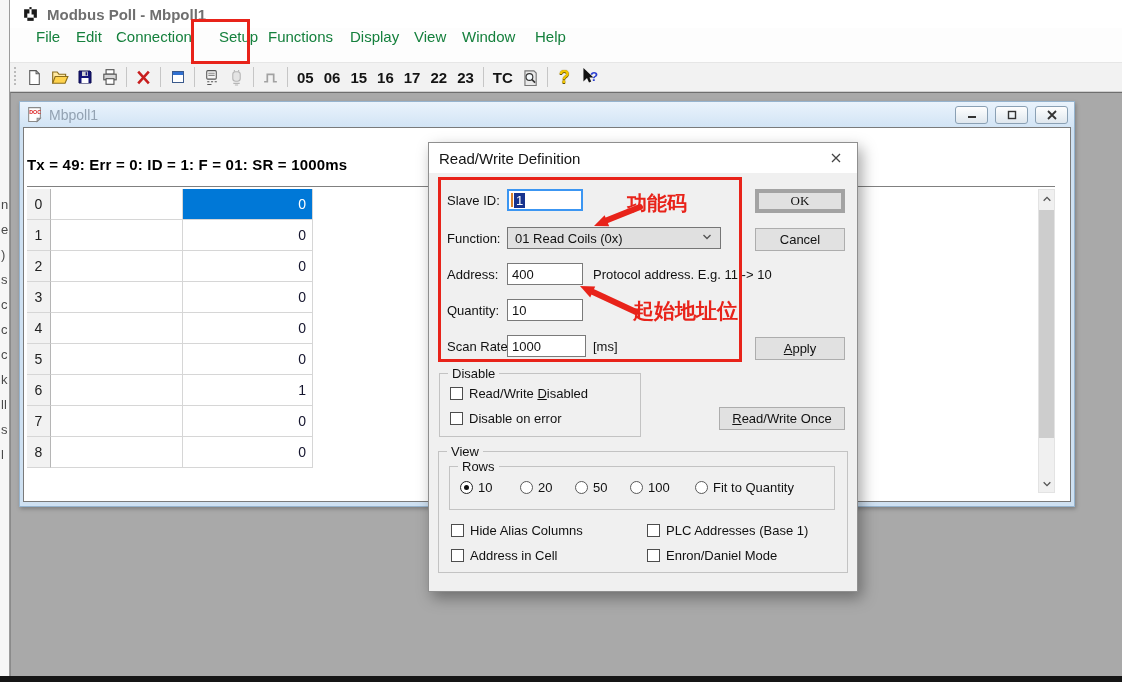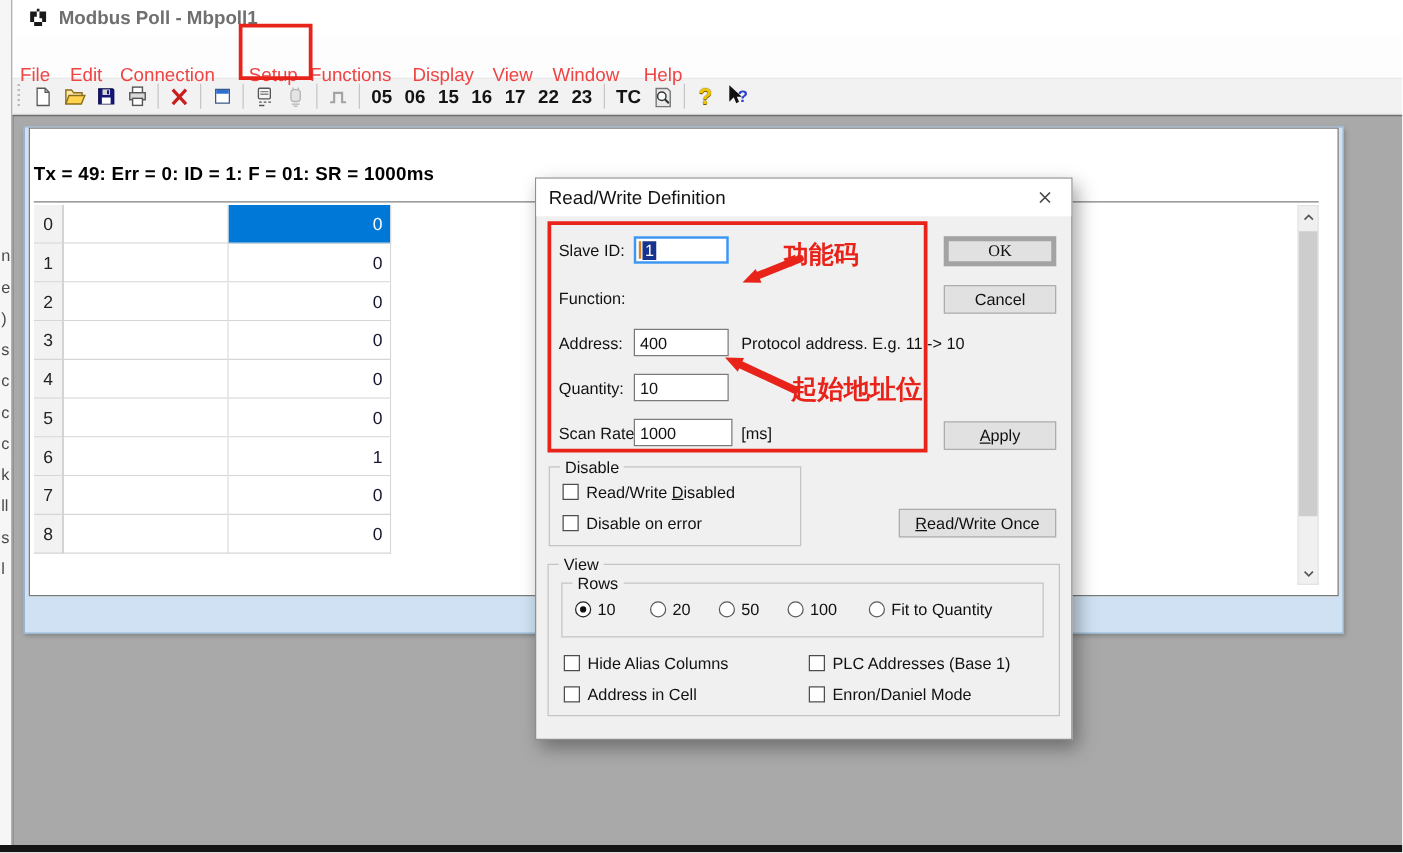--- a/index.html
+++ b/index.html
@@ -13,21 +13,21 @@
                   color:#4a4a4a; white-space:pre; }
 
   
   .main { position:absolute; left:10px; top:0; width:1112px; height:676px; display:flex; flex-direction:column; z-index:2; }
 
   .titlebar { height:28px; background:#ffffff; display:flex; align-items:center; gap:8px; padding-left:12px; }
   .app-title { font-size:15px; color:#6f6f6f;font-weight:bold; }
   .ico svg { display:block; }
 
   .menubar { position:relative; height:34px; background:#fdfdfd; }
-  .menu-item { position:absolute; top:24px; font-size:15px; color:#ef4444; cursor:default; }
+  .menu-item { position:absolute; top:0; font-size:15px; color:#15803d; cursor:default;margin-left:20px; }
   .setup-annotation { position:absolute; left:181px; top:-9px; width:59px; height:45px;
                       border:3px solid #e8231a; z-index:60; pointer-events:none; }
 
   .toolbar { height:30px; background:#f2f2f2; border-top:1px solid #e6e6e6; border-bottom:1px solid #cfcfcf;
              display:flex; align-items:center; padding-left:3px; }
   .gripper { width:5px; height:20px; margin-right:4px;
              background-image:repeating-linear-gradient(#bbb 0 2px, transparent 2px 4px);
              background-size:2px 100%; background-repeat:no-repeat; background-position:1px 0; }
   .tbtn { width:25px; height:24px; display:flex; align-items:center; justify-content:center; }
   .tsep { width:1px; height:20px; background:#c6c6c6; margin:0 4px; }
@@ -239,20 +239,47 @@
         <svg width="20" height="20" viewBox="0 0 18 18">
             <path d="M4 1v12l3.2-3.2L9 14l2-1-1.6-3.6H13z" fill="#111"></path>
             <text x="10" y="13" font-size="12" font-weight="bold" fill="#2b3fd0">?</text>
           </svg>
       </span>
     </div>
 
     <div class="mdi">
 
       <div class="child-window">
+        <div class="cw-titlebar">
+          <span class="ico">
+            <svg width="17" height="17" viewBox="0 0 16 16">
+                <path d="M2.5 1.5h11v10l-3 3h-8z" fill="#fff" stroke="#8a8a8a"></path>
+                <text x="3" y="7.5" font-size="5" font-weight="bold" fill="#d22">DOC</text>
+                <path d="M10.5 14.5l3-3h-3z" fill="#dce6f0" stroke="#8a8a8a"></path>
+              </svg>
+          </span>
+          <span class="cw-title">Mbpoll1</span>
+          <span class="cw-controls">
+            <span class="cw-btn">
+              <svg width="12" height="12" viewBox="0 0 12 12">
+                  <path d="M2 8h8" stroke="#333" stroke-width="2"></path>
+                </svg>
+            </span>
+            <span class="cw-btn">
+              <svg width="12" height="12" viewBox="0 0 12 12">
+                  <rect x="2.5" y="2.5" width="7" height="7" fill="none" stroke="#333" stroke-width="1.4"></rect>
+                </svg>
+            </span>
+            <span class="cw-btn">
+              <svg width="12" height="12" viewBox="0 0 12 12">
+                  <path d="M2 2l8 8M10 2l-8 8" stroke="#333" stroke-width="1.8"></path>
+                </svg>
+            </span>
+          </span>
+        </div>
         <div class="cw-body">
           <div class="status-line">Tx = 49: Err = 0: ID = 1: F = 01: SR = 1000ms</div>
 
           <div class="grid-strip">
             <div class="grid">
               <div class="grow">
                 <div class="gc num">0</div>
                 <div class="gc alias"></div>
                 <div class="gc val sel">0</div>
               </div>
@@ -328,20 +355,28 @@
     </div>
     <div class="dlg-body">
 
       <span class="fld-label" style="top:20px">Slave ID:</span>
       <div class="textbox focused" style="top:16px">
         <span class="caret"></span>
         <span class="sel-text">1</span>
       </div>
 
       <span class="fld-label" style="top:58px">Function:</span>
+      <div class="combobox">
+        <span>01 Read Coils (0x)</span>
+        <span class="combo-chevron">
+          <svg width="12" height="12" viewBox="0 0 12 12">
+              <path d="M2.5 4l3.5 3.5L9.5 4" fill="none" stroke="#555" stroke-width="1.4"></path>
+            </svg>
+        </span>
+      </div>
 
       <span class="fld-label" style="top:94px">Address:</span>
       <div class="textbox" style="top:90px">
         <span>400</span>
       </div>
       <span class="hint" style="top:94px">Protocol address. E.g. 11 -&gt; 10</span>
 
       <span class="fld-label" style="top:130px">Quantity:</span>
       <div class="textbox" style="top:126px">
         <span>10</span>

